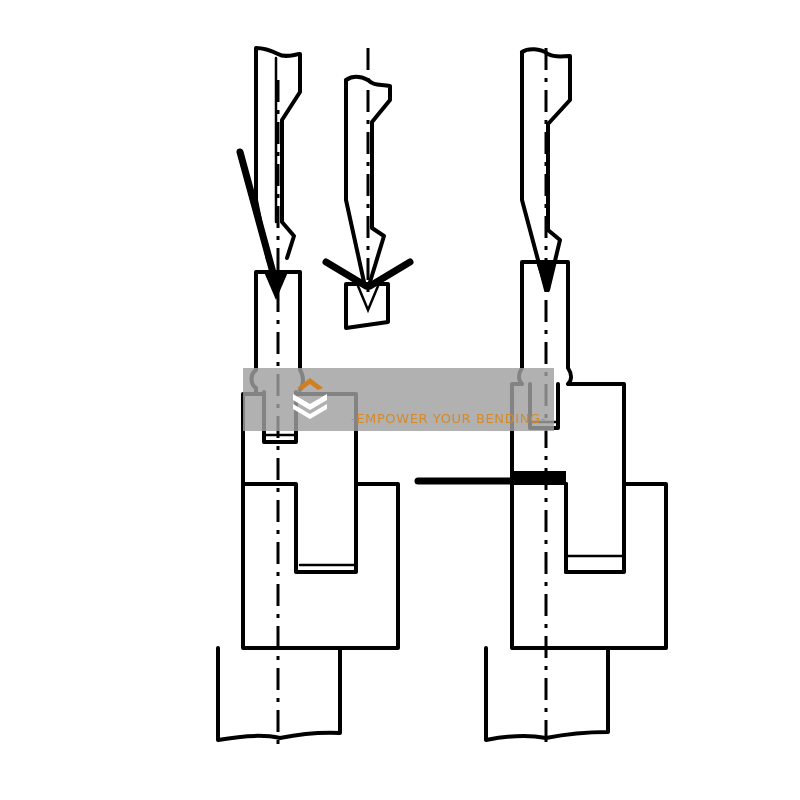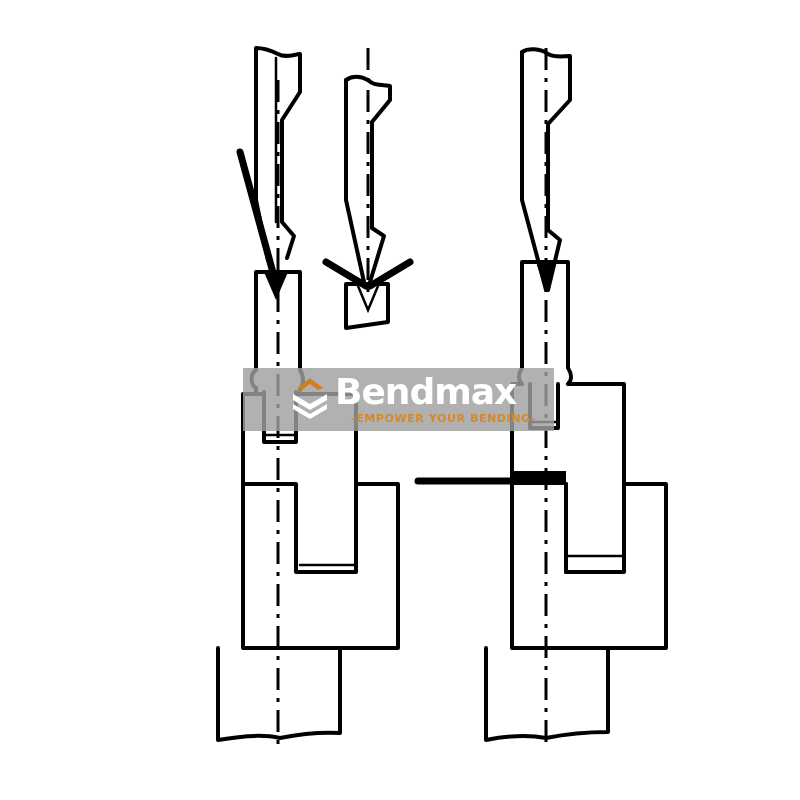--- a/index.html
+++ b/index.html
@@ -15,21 +15,21 @@
       position: absolute; left: 243px; top: 368px; width: 311px; height: 63px;
       background: rgba(160,160,160,0.82);
     }
     .wm-brand {
       position: absolute; left: 92px; top: 4px;
       font-family: "DejaVu Sans", sans-serif; font-weight: bold;
       font-size: 36px; color: #ffffff; letter-spacing: -1px; line-height: 40px;
     }
     .wm-tag {
       position: absolute; left: 108px; top: 46px;
-      font-family: "DejaVu Sans", sans-serif; font-size: 11px; font-weight: bold;
+      font-family: "DejaVu Sans", sans-serif; font-size: 13px; font-weight: normal;
       color: #d48a2a; letter-spacing: 0.6px; line-height: 10px; white-space: nowrap;
     }
     .wm-logo { position: absolute; left: 46px; top: 6px; width: 42px; height: 46px; }
   </style>
 </head>
 <body>
 
 <svg id="canvas" viewBox="0 0 800 800" xmlns="http://www.w3.org/2000/svg">
 
   <g>
@@ -87,15 +87,14 @@
     <path class="fillb" d="M536,262 L556,262 L546,292 Z"></path>
   </g>
 </svg>
 
 <div class="watermark">
   <svg class="wm-logo" viewBox="0 0 42 46">
     <path d="M8,14 L21,4 L34,14 L29,16 L21,10 L13,16 Z" fill="#d07f1e"></path>
     <path d="M4,20 L21,30 L38,20 L38,26 L21,36 L4,26 Z" fill="#ffffff"></path>
     <path d="M4,30 L21,40 L38,30 L38,35 L21,45 L4,35 Z" fill="#ffffff"></path>
   </svg>
-  <div class="wm-brand">Bendmax</div>
   <div class="wm-tag">-EMPOWER YOUR BENDING-</div>
 </div>
 
 </body></html>

